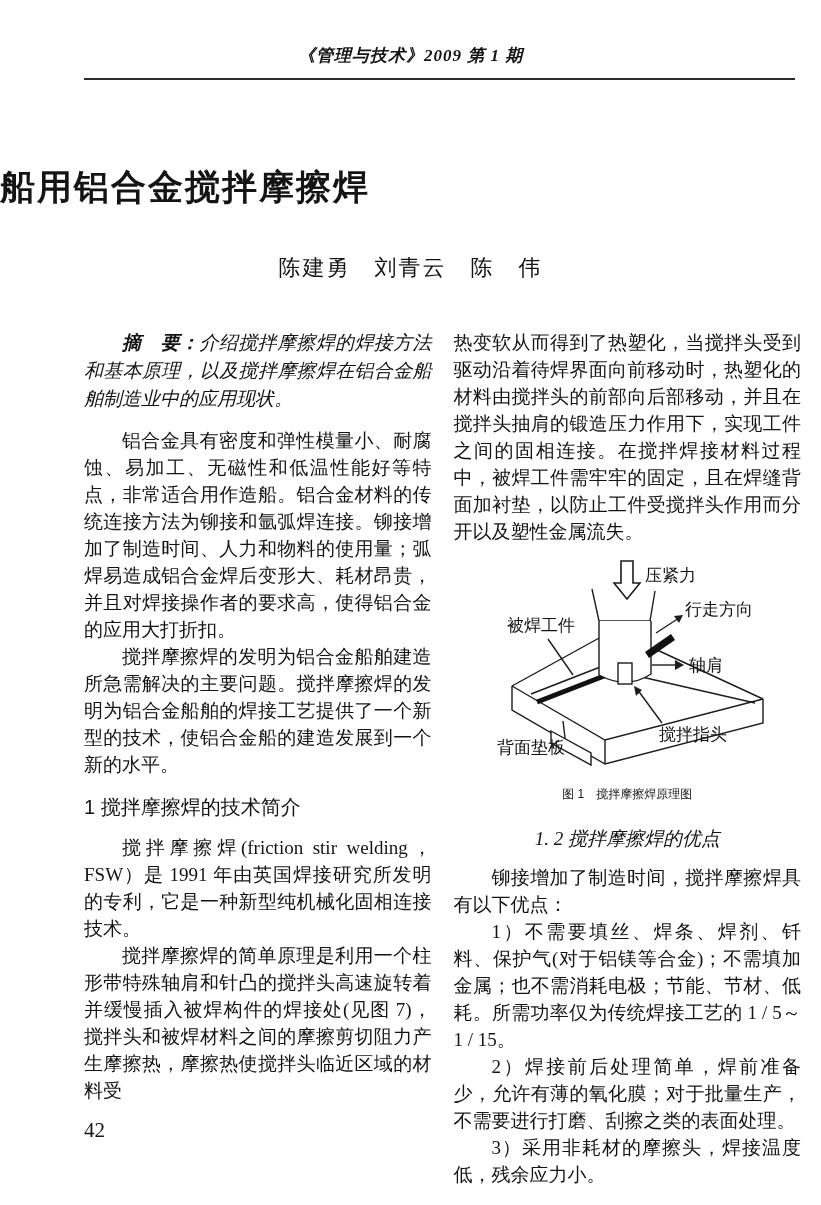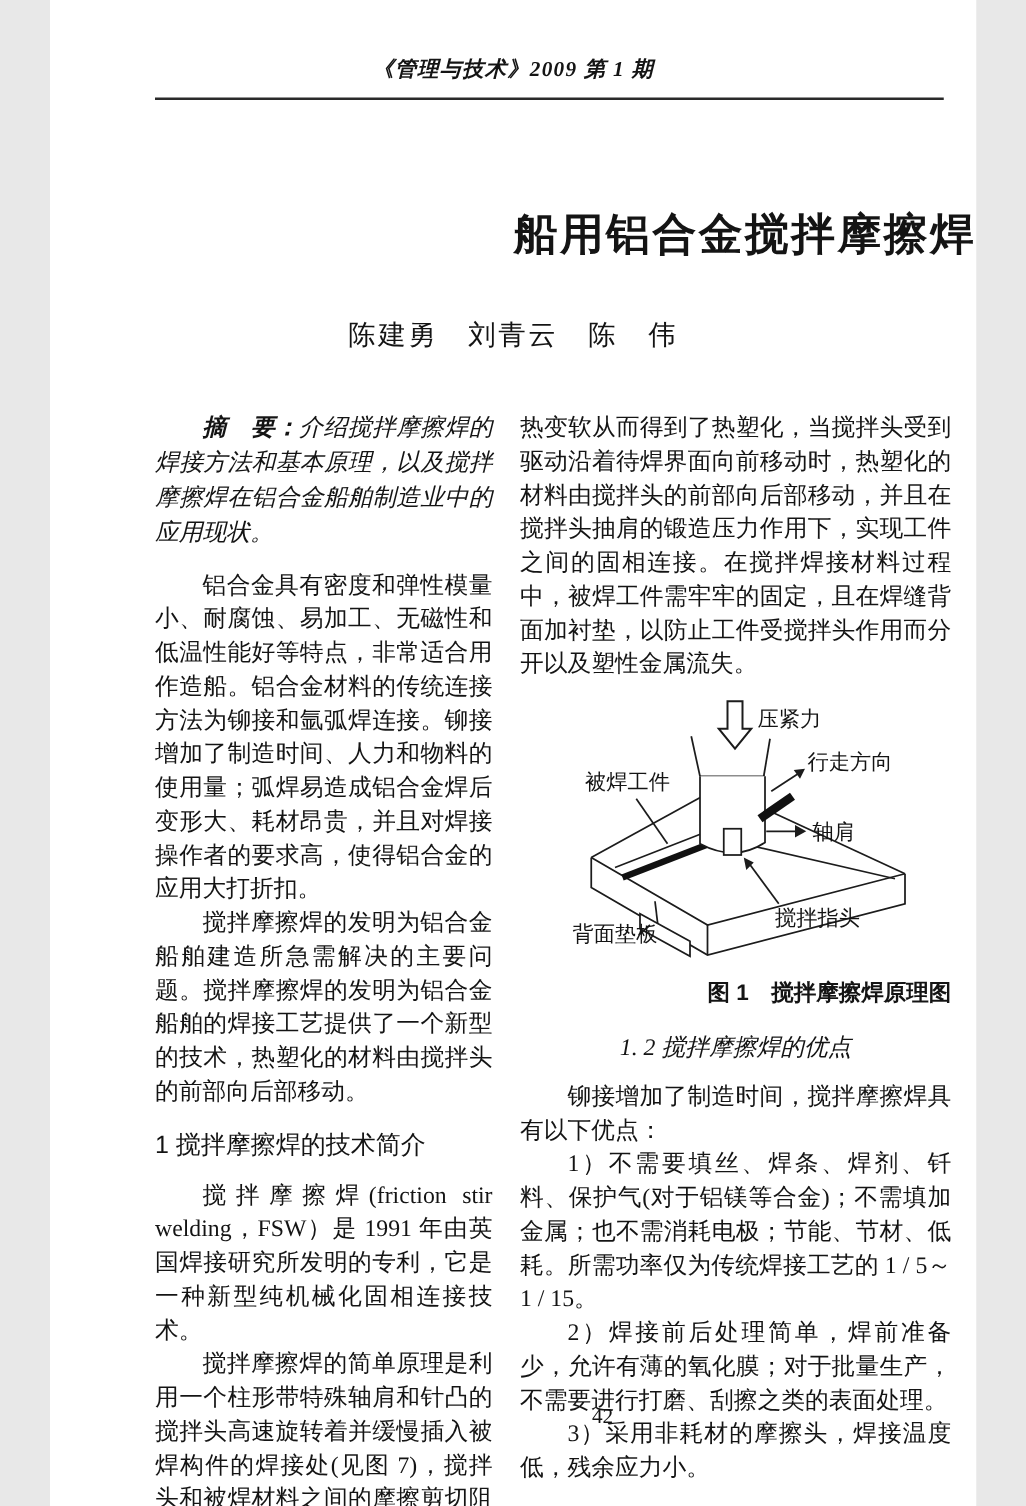--- a/index.html
+++ b/index.html
@@ -1,30 +1,30 @@
 <!DOCTYPE html>
 <html><head>
 <meta charset="utf-8">
 <style>
   html,body{margin:0;padding:0;background:#e8e8e8;}
   .page{
-    width:741px;height:1205px;background:#ffffff;position:relative;
+    width:821px;height:1205px;background:#ffffff;position:relative;
     font-family:"Liberation Serif","DejaVu Serif",serif;color:#141414;
     overflow:hidden;margin:0 auto;
   }
   .journal-header{
     text-align:center;padding-top:44px;font-size:17px;font-weight:bold;
     font-style:italic;letter-spacing:1px;
   }
   .header-rule{
     margin:11px 26px 0 84px;height:0;border-top:2px solid #2a2a2a;
   }
   .paper-title{
-    text-align:right;margin-top:84px;font-size:35px;font-weight:bold;
-    font-family:Liberation Sans, sans-serif;letter-spacing:2px;padding-left:24px;
+    text-align:left;margin-top:84px;font-size:35px;font-weight:bold;
+    font-family:Liberation Sans, sans-serif;letter-spacing:2px;
   }
   .authors{text-align:center;margin-top:42px;font-size:22px;letter-spacing:2px;}
   .columns{display:flex;gap:22px;margin:46px 20px 0 84px;}
   .col{width:348px;font-size:19px;line-height:27px;text-align:justify;}
   .col p{margin:0;text-indent:2em;}
   p.no-indent{text-indent:0;}
   .abstract p{font-style:italic;line-height:28px;}
   .abstract .lbl{font-weight:bold;font-style:italic;}
   h2.sec{
     font-family:"Liberation Sans","DejaVu Sans",sans-serif;
@@ -32,29 +32,29 @@
     text-align:left;
   }
   h3.subsec{
     font-size:19px;font-weight:normal;font-style:italic;
     margin:14px 0 12px 0;line-height:26px;text-align:center;
   }
   figure.fsw{margin:8px 0 0 0;text-align:center;}
   figure.fsw svg{display:block;margin:0 auto;}
   figcaption.fig-caption{
     font-family:"Liberation Sans","DejaVu Sans",sans-serif;
-    font-weight:bold;font-size:18px;margin-top:8px;text-align:right;
+    font-weight:normal;font-size:12px;margin-top:8px;text-align:center;
   }
   .svg-label{
     font-family:"Liberation Sans","DejaVu Sans",sans-serif;
     font-size:17px;fill:#141414;
   }
   .page-number{
     position:absolute;bottom:62px;left:84px;width:716px;
-    text-align:center;font-size:17px;
+    text-align:left;font-size:21px;
   }
   .diagram-stroke{stroke:#1c1c1c;stroke-width:1.4;fill:none;}
 </style>
 </head>
 <body>
 
 <div class="page">
 
   <div class="journal-header">《管理与技术》2009 第 1 期</div>
   <div class="header-rule"></div>
@@ -64,21 +64,21 @@
   <div class="authors">陈建勇　刘青云　陈　伟</div>
 
   <div class="columns">
 
     <div class="col">
       <div class="abstract">
         <p><span class="lbl">摘　要：</span><span>介绍搅拌摩擦焊的焊接方法和基本原理，以及搅拌摩擦焊在铝合金船舶制造业中的应用现状。</span></p>
       </div>
 
       <p style="margin-top:14px;">铝合金具有密度和弹性模量小、耐腐蚀、易加工、无磁性和低温性能好等特点，非常适合用作造船。铝合金材料的传统连接方法为铆接和氩弧焊连接。铆接增加了制造时间、人力和物料的使用量；弧焊易造成铝合金焊后变形大、耗材昂贵，并且对焊接操作者的要求高，使得铝合金的应用大打折扣。</p>
-      <p>搅拌摩擦焊的发明为铝合金船舶建造所急需解决的主要问题。搅拌摩擦焊的发明为铝合金船舶的焊接工艺提供了一个新型的技术，热塑化的材料由搅拌头的前部向后部移动。</p>
+      <p>搅拌摩擦焊的发明为铝合金船舶建造所急需解决的主要问题。搅拌摩擦焊的发明为铝合金船舶的焊接工艺提供了一个新型的技术，使铝合金船的建造发展到一个新的水平。</p>
 
       <h2 class="sec">1 搅拌摩擦焊的技术简介</h2>
 
       <p>搅拌摩擦焊(friction stir welding，FSW）是 1991 年由英国焊接研究所发明的专利，它是一种新型纯机械化固相连接技术。</p>
       <p>搅拌摩擦焊的简单原理是利用一个柱形带特殊轴肩和针凸的搅拌头高速旋转着并缓慢插入被焊构件的焊接处(见图 7)，搅拌头和被焊材料之间的摩擦剪切阻力产生摩擦热，摩擦热使搅拌头临近区域的材料受</p>
     </div>
 
     <div class="col">
       <p class="no-indent">热变软从而得到了热塑化，当搅拌头受到驱动沿着待焊界面向前移动时，热塑化的材料由搅拌头的前部向后部移动，并且在搅拌头抽肩的锻造压力作用下，实现工件之间的固相连接。在搅拌焊接材料过程中，被焊工件需牢牢的固定，且在焊缝背面加衬垫，以防止工件受搅拌头作用而分开以及塑性金属流失。</p>
 

